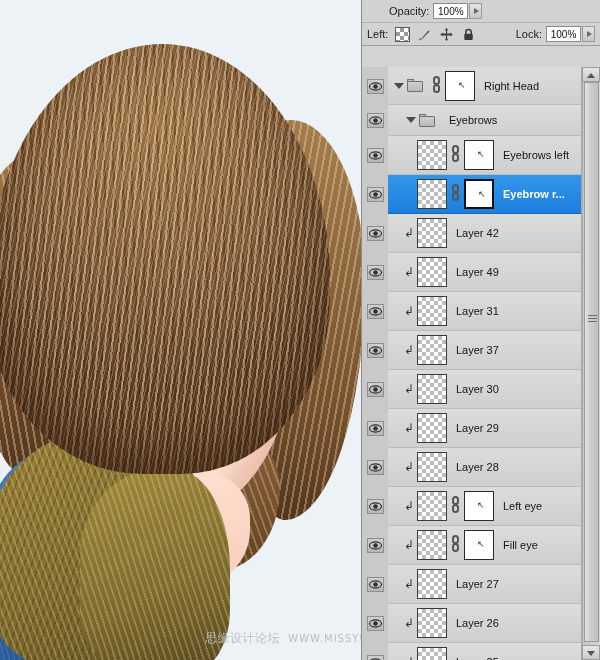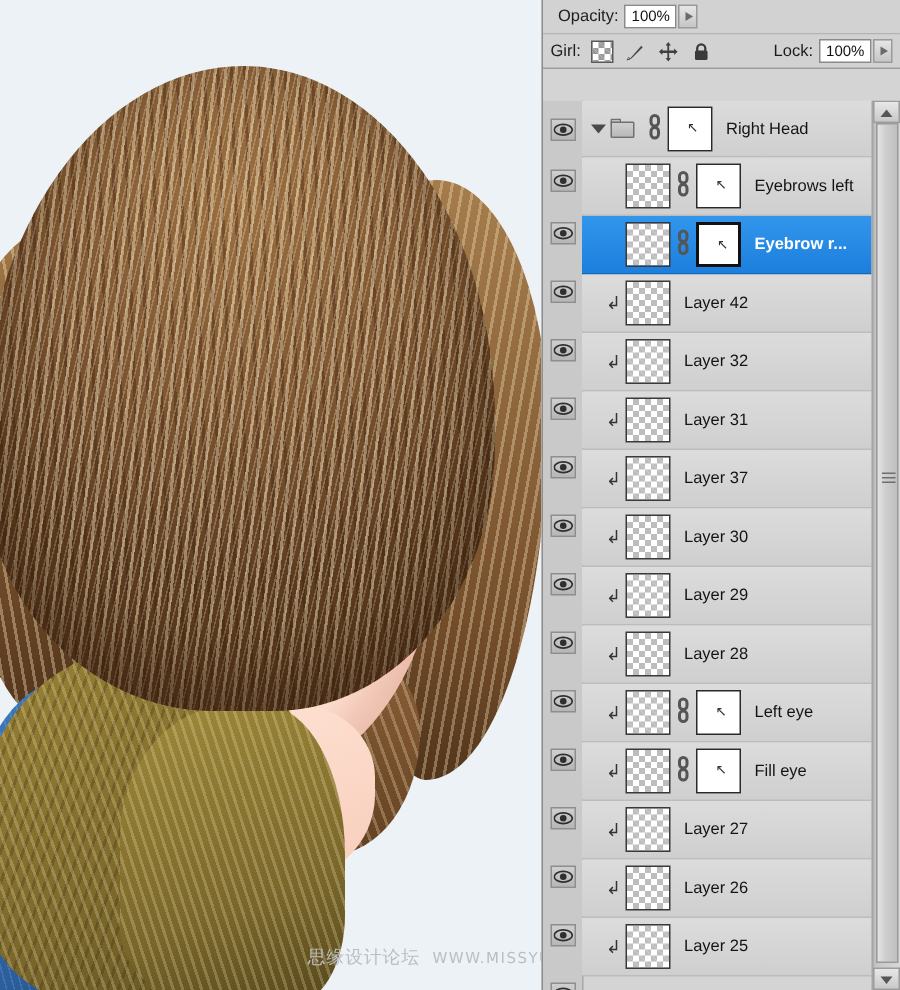--- a/index.html
+++ b/index.html
@@ -220,21 +220,21 @@
   #blend-select{
     width:150px;height:17px;background:#fff;border:1px solid #8a8a8a;
     font-size:11px;color:#111;display:flex;align-items:center;
     padding-left:4px;position:relative;box-sizing:border-box;cursor:default;
   }
   #blend-caret{
     position:absolute;right:5px;top:6px;width:0;height:0;
     border-left:4px solid transparent;border-right:4px solid transparent;
     border-top:5px solid #333;
   }
-  .fieldlabel{font-size:11px;color:#1d1d1d;margin-left:5px;}
+  .fieldlabel{font-size:11px;color:#1d1d1d;margin-left:22px;}
   .numbox{
     width:35px;height:16px;background:#fff;border:1px solid #8a8a8a;
     font-size:10px;color:#111;text-align:center;line-height:16px;
     margin-left:4px;box-sizing:border-box;cursor:text;
   }
   .spinner{
     width:13px;height:16px;margin-left:1px;
     background:linear-gradient(180deg,#e6e6e6,#c6c6c6);
     border:1px solid #9a9a9a;box-sizing:border-box;position:relative;cursor:default;
   }
@@ -431,21 +431,21 @@
   <div id="panel">
 
 
     <div id="blendrow">
       <span class="fieldlabel">Opacity:</span>
       <span class="numbox">100%</span>
       <span class="spinner"></span>
     </div>
 
     <div id="lockrow">
-      <span class="locklabel">Girl:</span>
+      <span class="locklabel">Left:</span>
 
       <span class="lockicon" id="lock-transparent"></span>
 
       <span class="lockicon">
         <svg width="15" height="15" viewBox="0 0 15 15">
           <path d="M2 13 L4.5 11.5 L11.5 3.5 L12.5 4.5 L5 12 Z" fill="#4a4a4a"></path>
           <path d="M2 13 L4 12.4 L3.2 11.2 Z" fill="#ffffff" stroke="#4a4a4a" stroke-width="0.6"></path>
         </svg>
       </span>
 
@@ -605,20 +605,29 @@
             <span class="folder">
               <span class="tab"></span>
               <span class="body"></span>
             </span>
             <span class="linkicon"></span>
             <span class="maskthumb">
               <span class="maskmark" style="left:12px;top:9px">↖</span>
             </span>
             <span class="rowlabel">Right Head</span>
           </div>
+          <div class="row" style="height: 31px;">
+            <span style="width: 16px;"></span>
+            <span class="twisty"></span>
+            <span class="folder">
+              <span class="tab"></span>
+              <span class="body"></span>
+            </span>
+            <span class="rowlabel">Eyebrows</span>
+          </div>
           <div class="row">
             <span style="width: 6px;"></span>
             <span style="width: 23px;"></span>
             <span class="thumb"></span>
             <span class="linkicon"></span>
             <span class="maskthumb">
               <span class="maskmark" style="left:12px;top:9px">↖</span>
             </span>
             <span class="rowlabel">Eyebrows left</span>
           </div>
@@ -635,21 +644,21 @@
           <div class="row">
             <span style="width: 6px;"></span>
             <span class="clip" style="transform: scaleX(-1);">↳</span>
             <span class="thumb"></span>
             <span class="rowlabel">Layer 42</span>
           </div>
           <div class="row">
             <span style="width: 6px;"></span>
             <span class="clip" style="transform: scaleX(-1);">↳</span>
             <span class="thumb"></span>
-            <span class="rowlabel">Layer 32</span>
+            <span class="rowlabel">Layer 49</span>
           </div>
           <div class="row">
             <span style="width: 6px;"></span>
             <span class="clip" style="transform: scaleX(-1);">↳</span>
             <span class="thumb"></span>
             <span class="rowlabel">Layer 31</span>
           </div>
           <div class="row">
             <span style="width: 6px;"></span>
             <span class="clip" style="transform: scaleX(-1);">↳</span>

